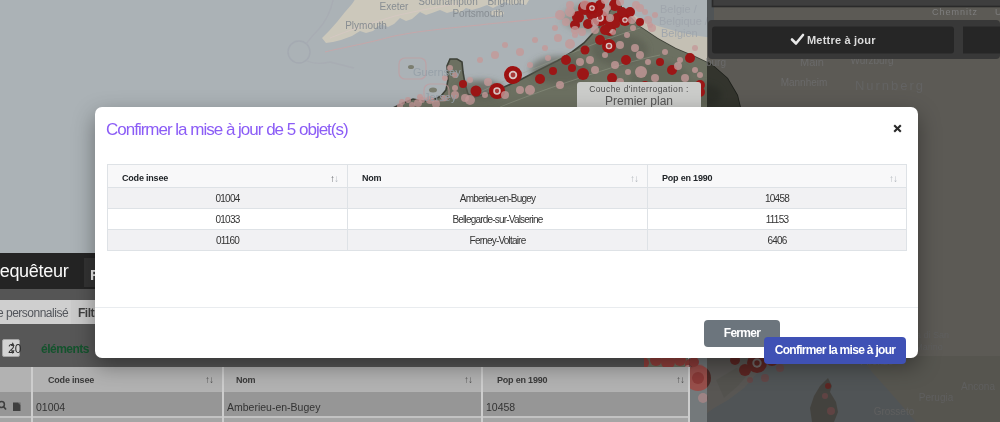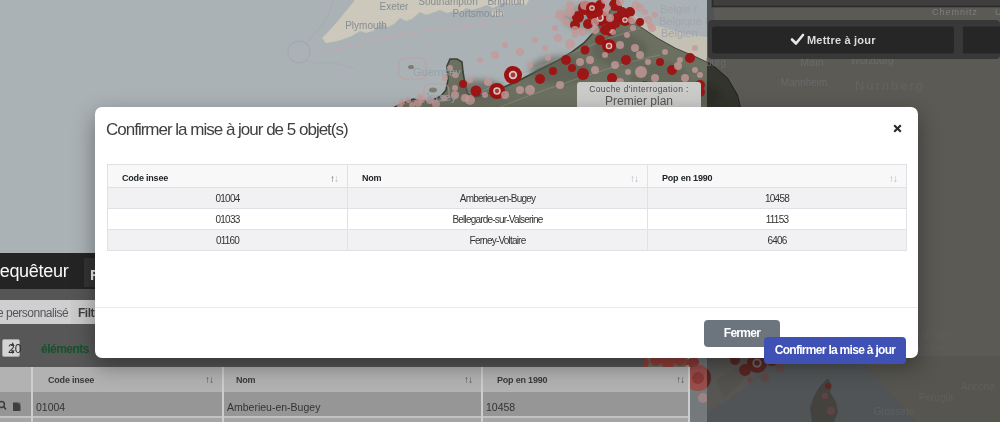--- a/index.html
+++ b/index.html
@@ -25,21 +25,21 @@
 #bth{left:0;top:367px;width:689px;height:25px;background:#b2b2b2;}
 #btr1{left:0;top:392px;width:689px;height:24px;background:#969696;}
 #btdiv{left:0;top:416px;width:689px;height:2px;background:#c2c2c2;}
 #btr2{left:0;top:418px;width:689px;height:4px;background:#a5a5a5;}
 .bh{position:absolute;font-size:9px;font-weight:bold;letter-spacing:-0.2px;color:#3a3a3a;top:8px;}
 .bs{position:absolute;font-size:10px;color:#4f4f4f;letter-spacing:-1px;top:7px;}
 .bc{position:absolute;font-size:10.5px;color:#333333;top:9px;}
 .vsep{position:absolute;top:367px;width:2px;height:55px;background:#cdcdcd;}
 
 #modal{left:95px;top:107px;width:823px;height:251px;background:#fff;border-radius:7px;box-shadow:0 8px 22px rgba(0,0,0,0.38);}
-#mtitle{position:absolute;left:11px;top:13px;font-size:17px;letter-spacing:-1px;color:#404040;}
+#mtitle{position:absolute;left:11px;top:13px;font-size:17px;letter-spacing:-1px;color:#8b5cf6;}
 #mclose{position:absolute;left:798px;top:17px;}
 #mtable{position:absolute;left:12px;top:57px;border-collapse:collapse;}
 #mtable td,#mtable th{border:1px solid #dee2e6;padding:0 14px;position:relative;}
 #mtable th{height:23px;text-align:left;font-weight:bold;font-size:9px;letter-spacing:-0.2px;color:#212529;padding-top:3px;background:#f8f8f9;}
 #mtable td{height:21px;text-align:center;font-size:10px;letter-spacing:-0.8px;color:#333333;}
 #mtable tr.g td{background:#f1f1f3;}
 .mths{position:absolute;right:9px;top:8px;font-size:10px;color:#b3b8be;letter-spacing:-1px;font-weight:normal;}
 #mfline{position:absolute;left:0;top:200px;width:823px;height:1px;background:#e9ecef;}
 .mbtn{position:absolute;top:213px;height:27px;border-radius:4px;color:#fff;font-size:12px;font-weight:bold;letter-spacing:-0.7px;text-align:center;line-height:27px;white-space:nowrap;}
 #mb1{left:609px;width:76px;background:#6c757d;}

